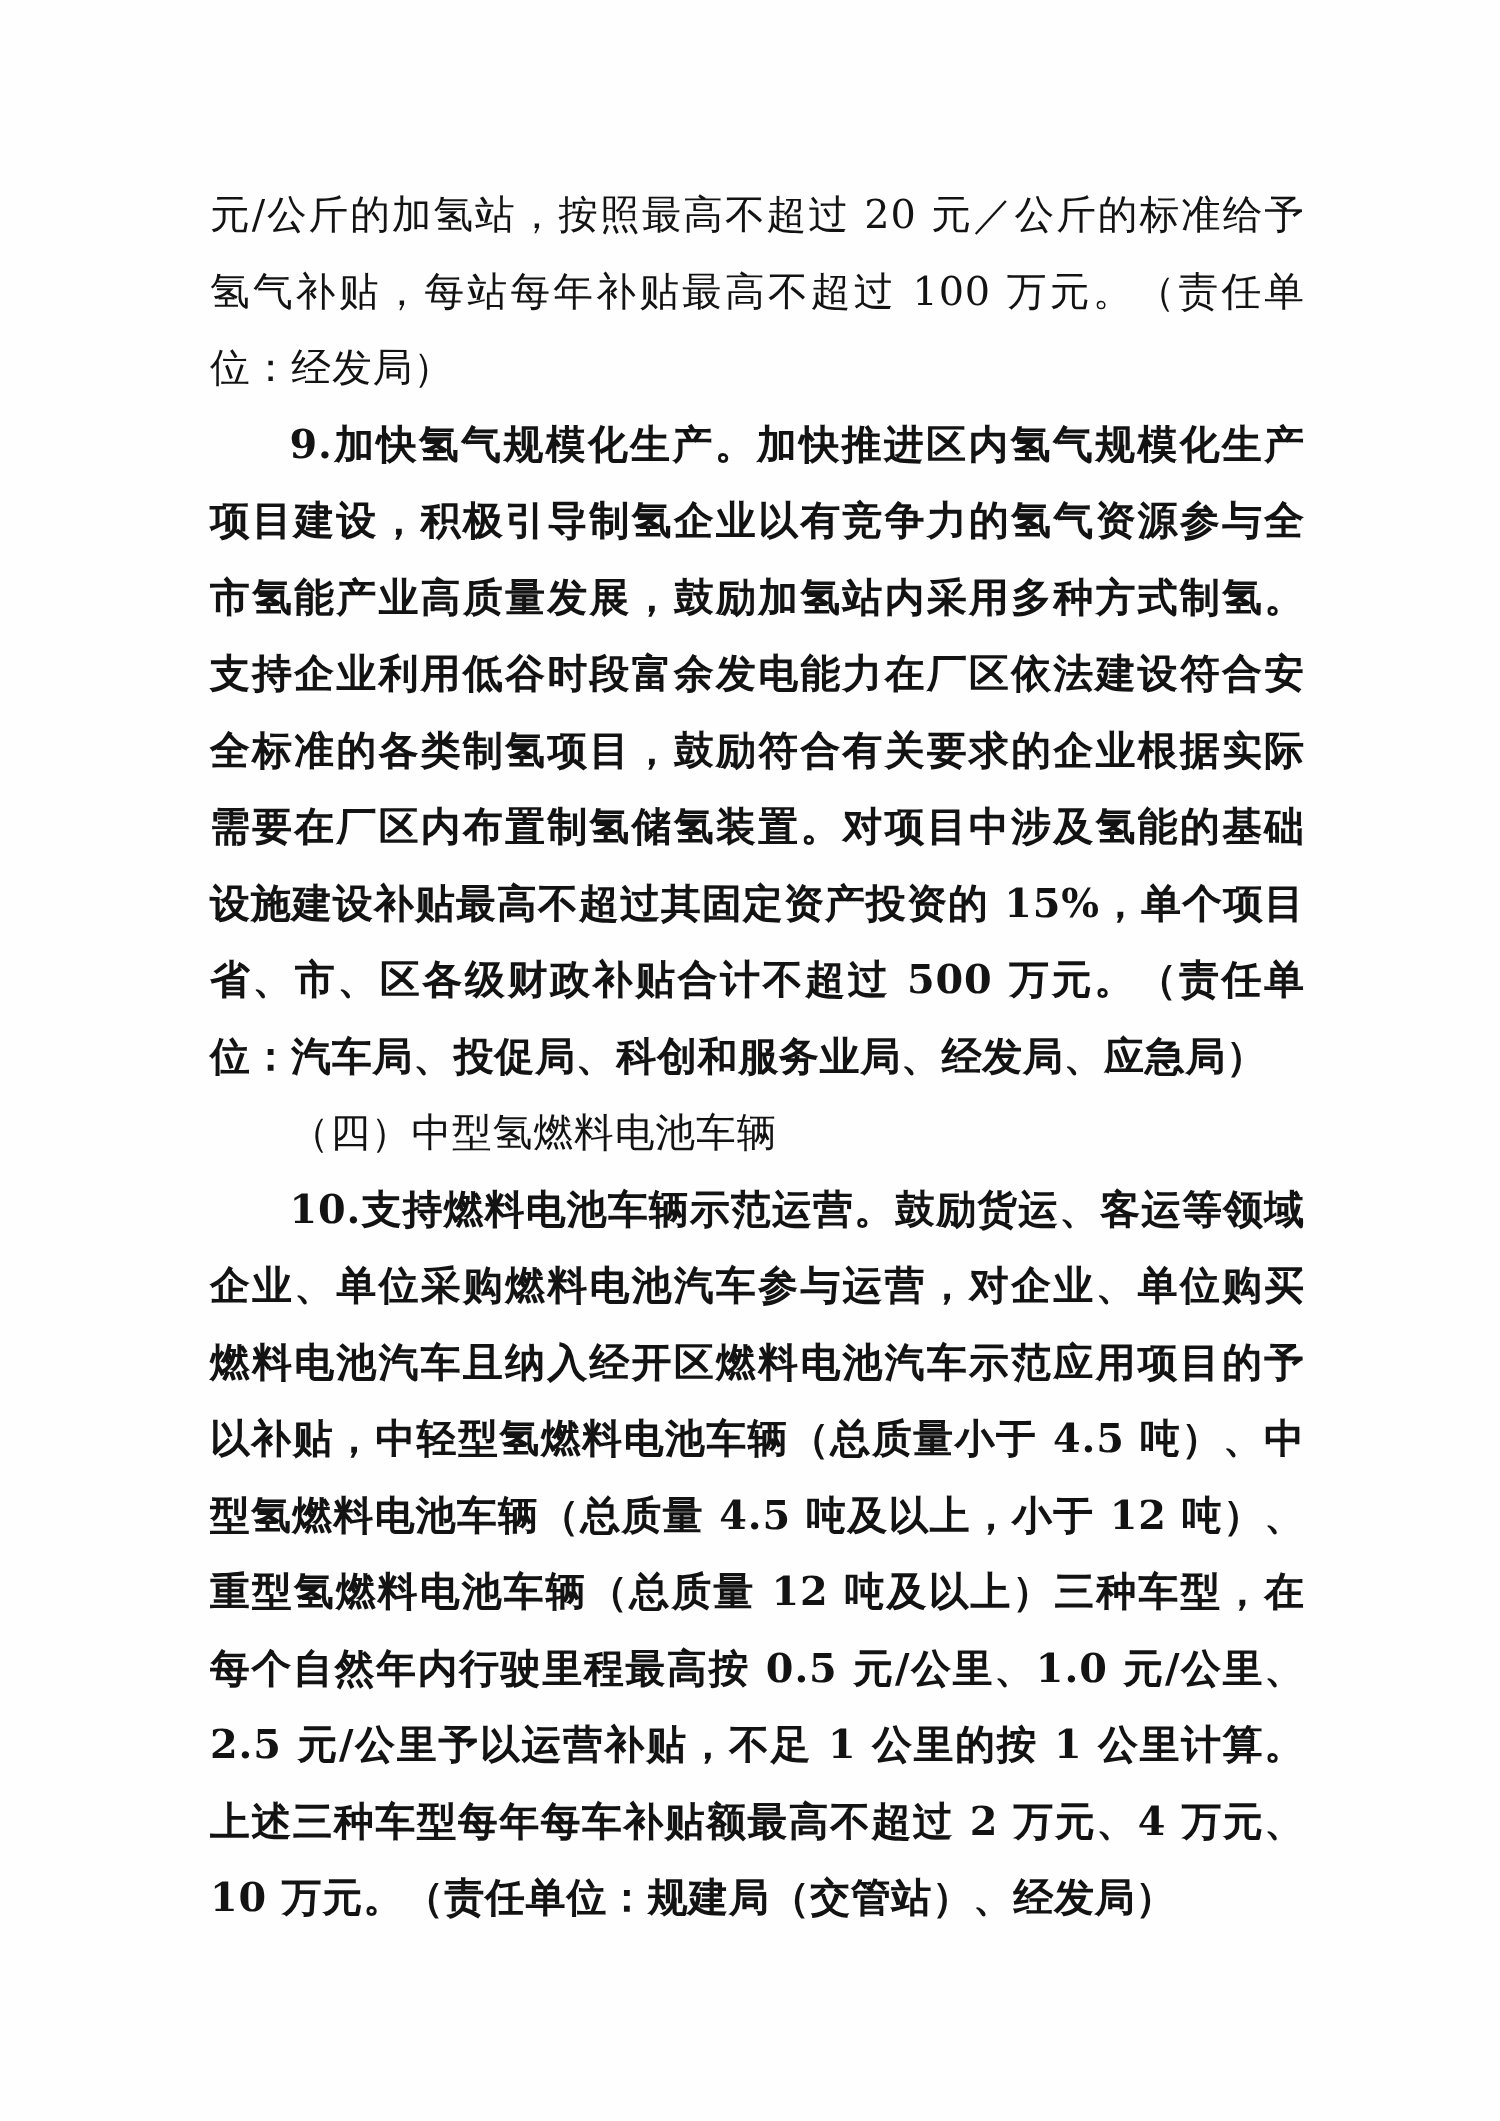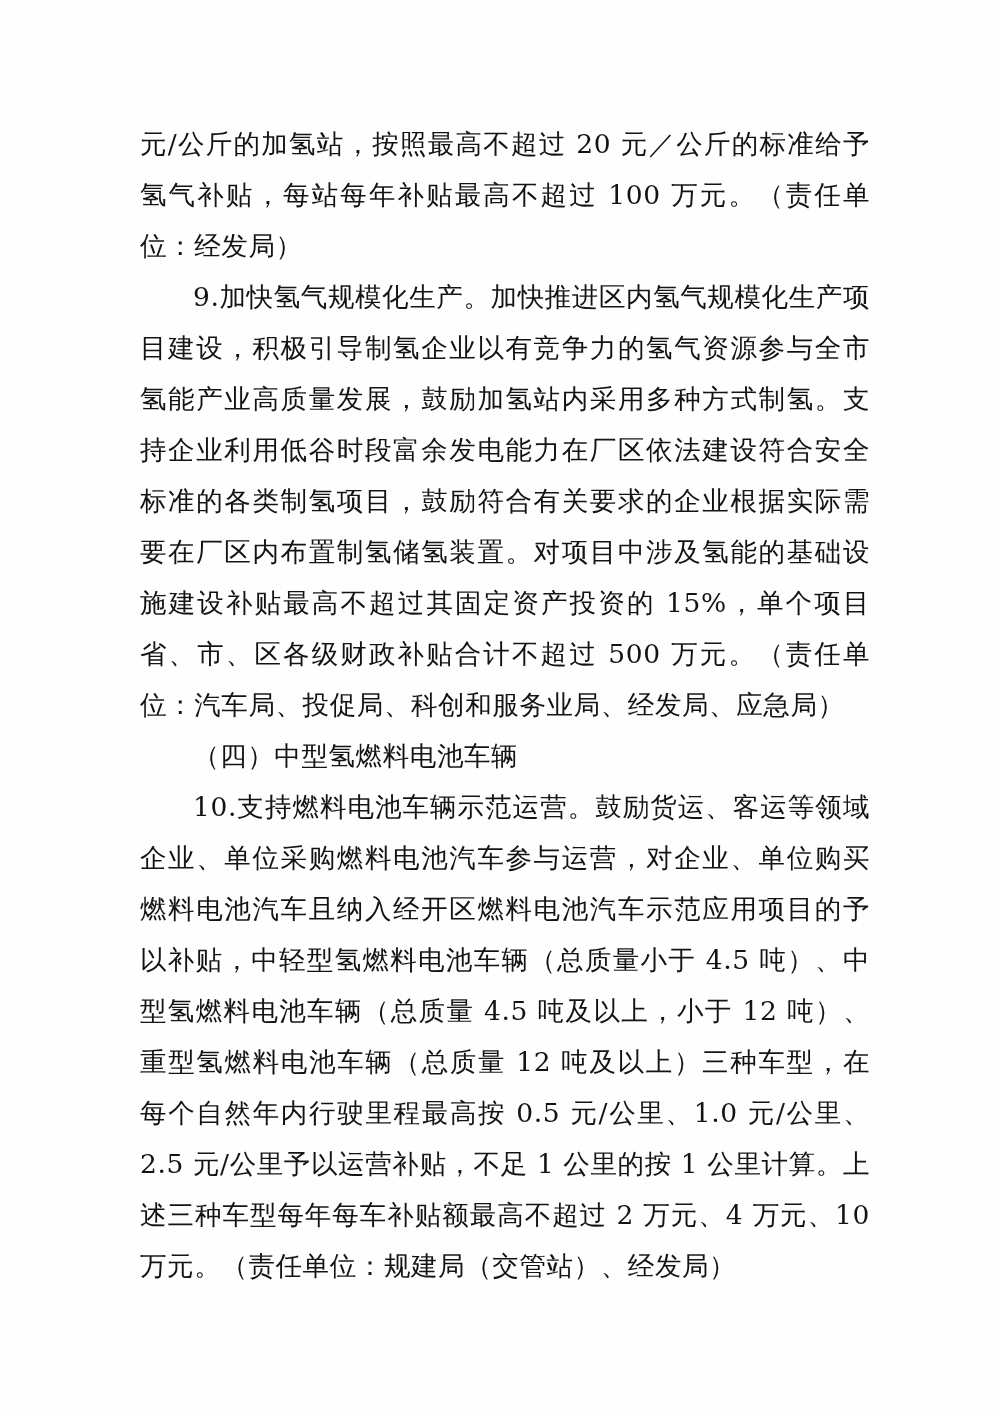--- a/index.html
+++ b/index.html
@@ -35,20 +35,21 @@
     letter-spacing: 0.6px;
     text-align: justify;
     text-justify: inter-character;
     margin: 0 0 0 0;
     font-family: "DejaVu Serif", "Liberation Serif", serif;
     font-weight: 500;
     color: #131313;
   }
   .para.indent {
     text-indent: 53px;
+    font-weight: bold;
   }
   .para.heading {
     text-indent: 53px;
   }
   .noindent { text-indent: 0; }
 </style>
 </head>
 <body>
 
 <div class="page">

